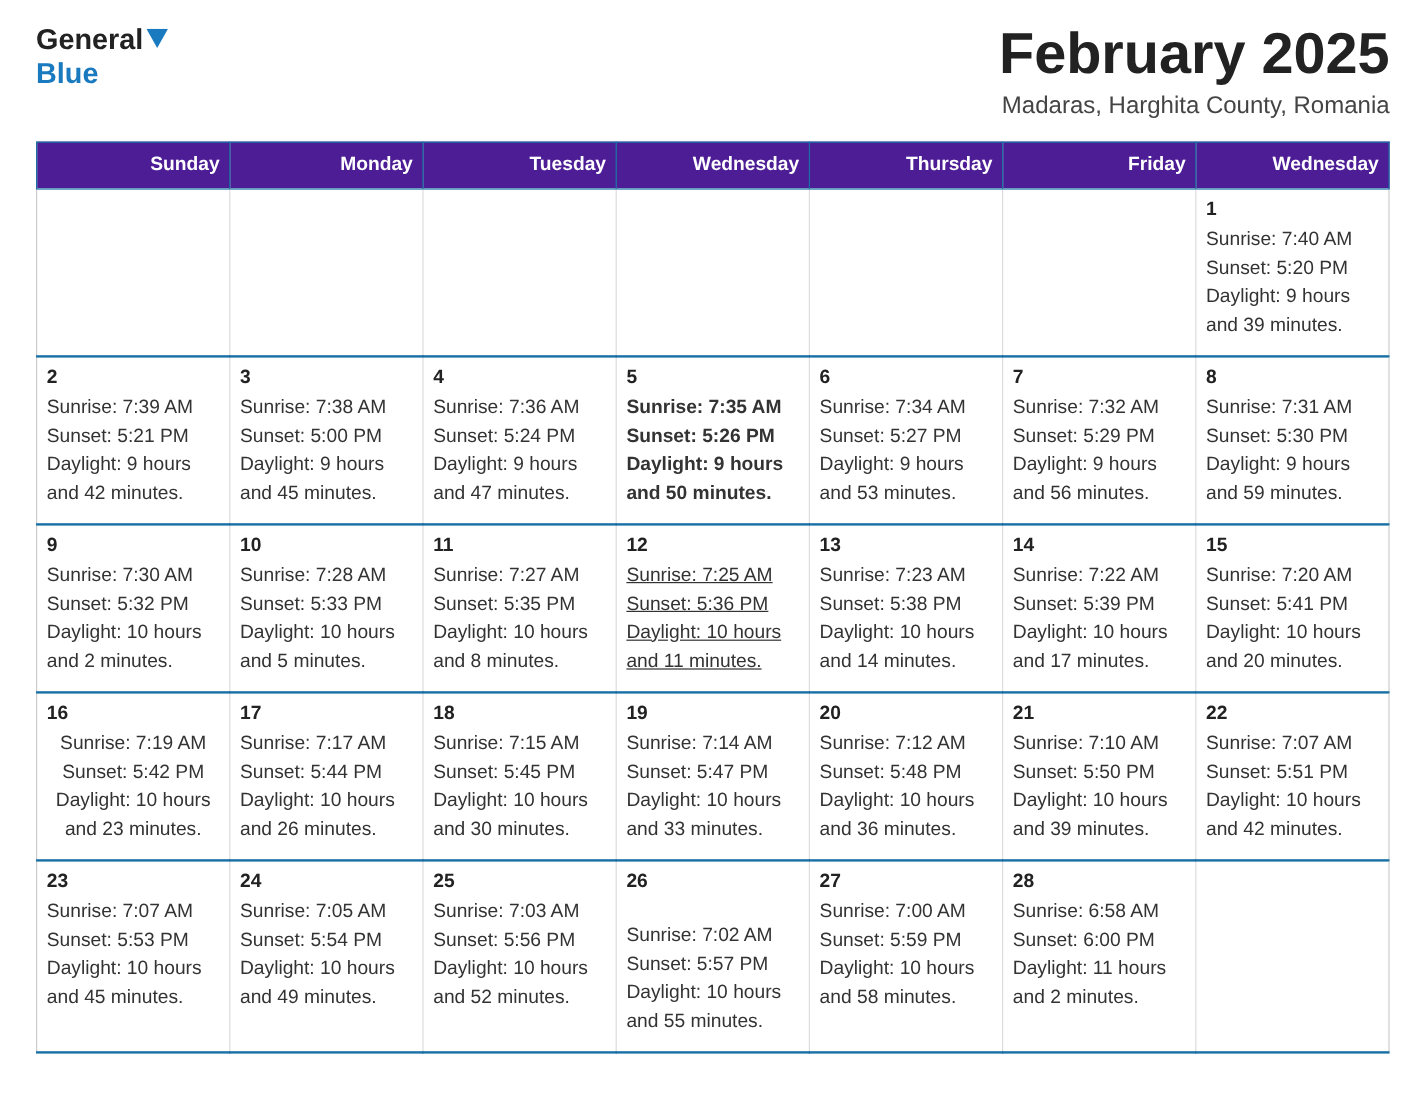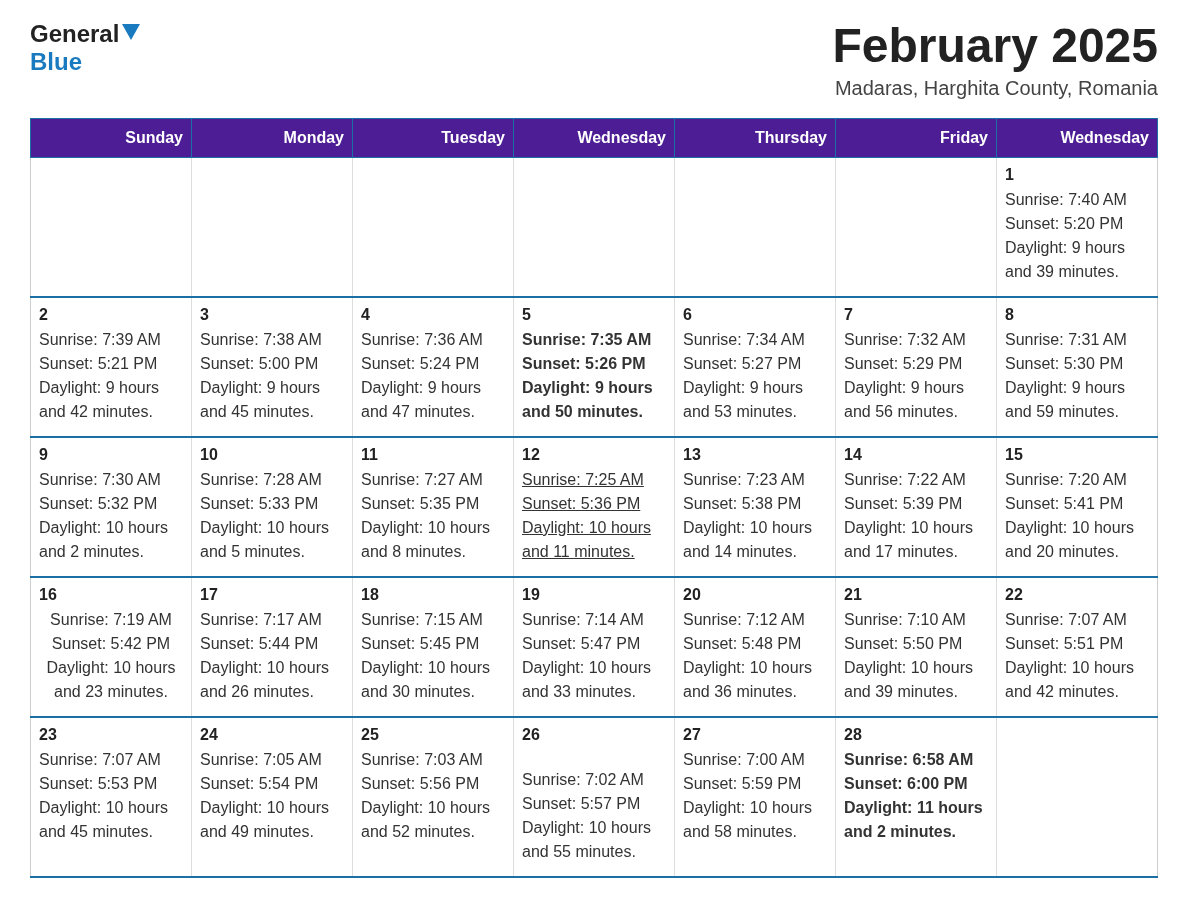--- a/index.html
+++ b/index.html
@@ -308,20 +308,20 @@
 Daylight: 10 hours and 55 minutes.</div>
         </td>
         <td>
           <div class="day-number">27</div>
           <div class="day-info" style="white-space: pre-line;">Sunrise: 7:00 AM
 Sunset: 5:59 PM
 Daylight: 10 hours and 58 minutes.</div>
         </td>
         <td>
           <div class="day-number">28</div>
-          <div class="day-info" style="white-space: pre-line; font-weight: bold;">Sunrise: 6:58 AM
+          <div class="day-info" style="white-space: pre-line;">Sunrise: 6:58 AM
 Sunset: 6:00 PM
 Daylight: 11 hours and 2 minutes.</div>
         </td>
         <td class="empty-cell"></td>
       </tr>
     </tbody>
 </table>
 
 </body></html>

